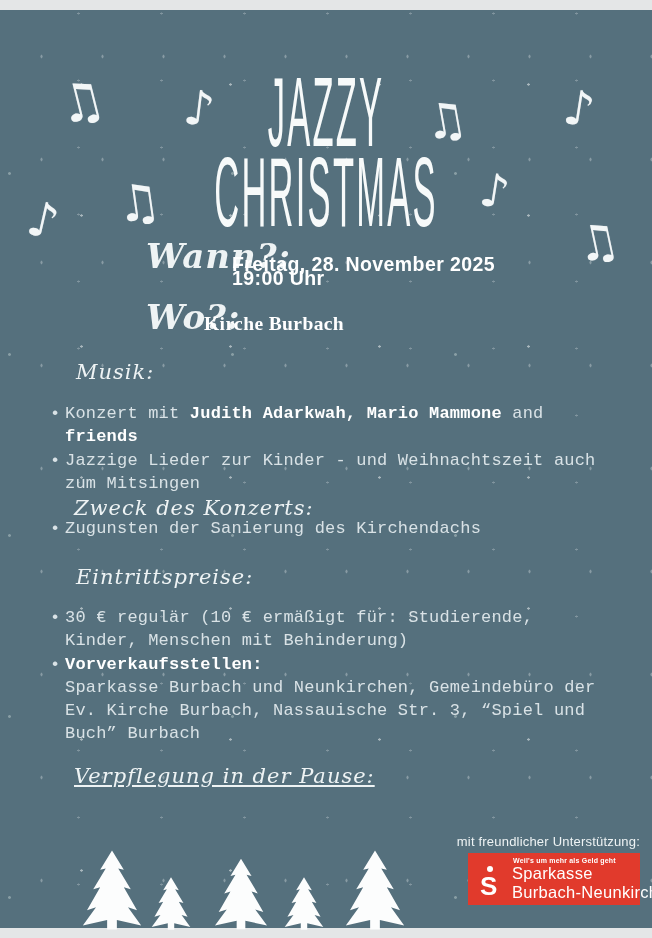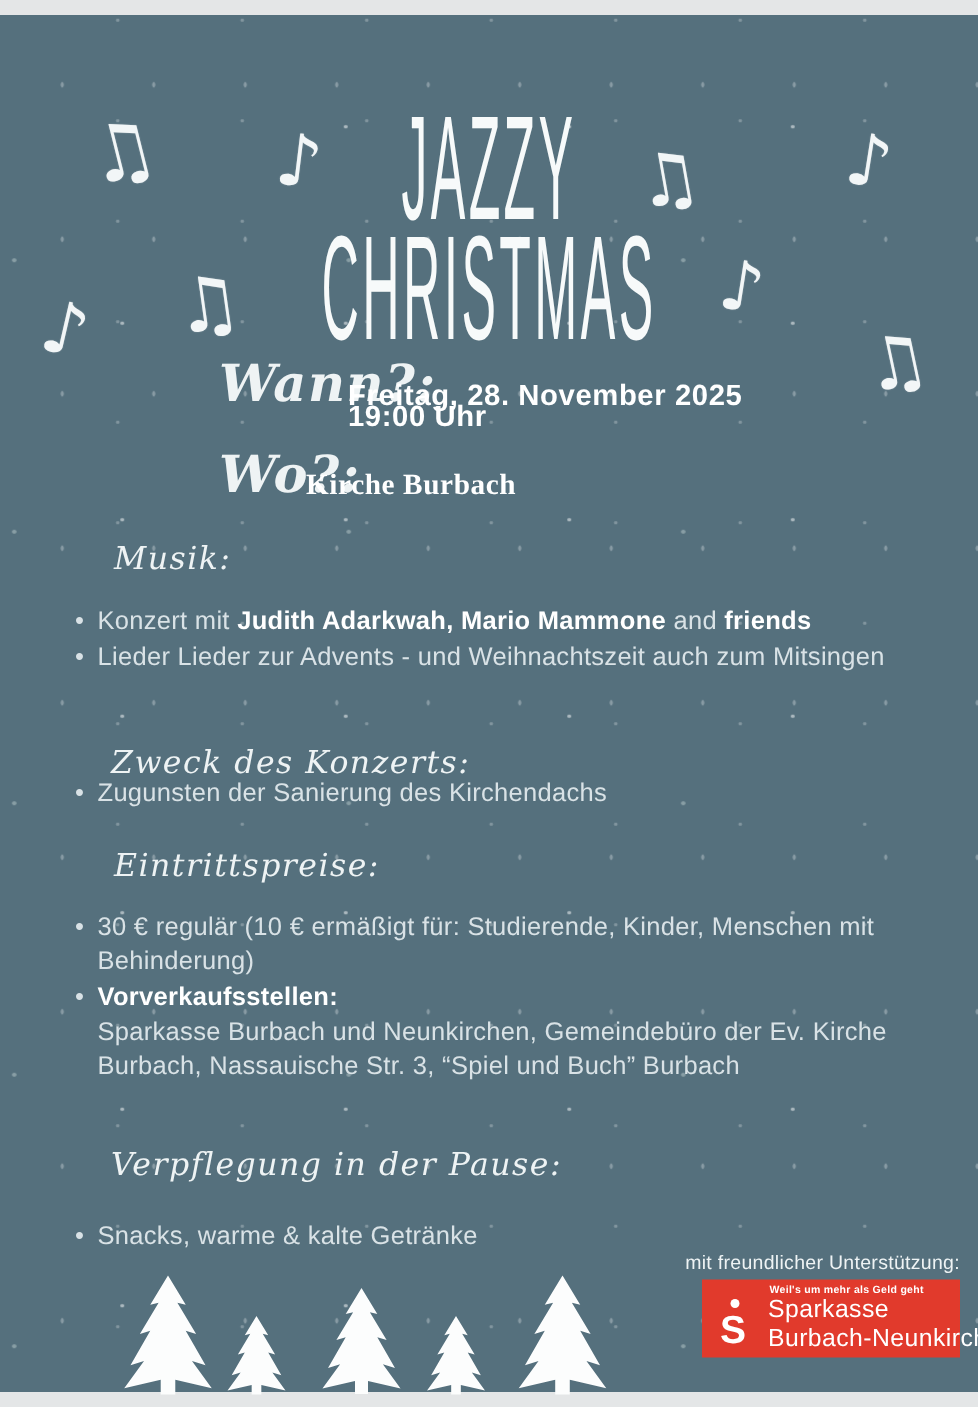--- a/index.html
+++ b/index.html
@@ -58,21 +58,21 @@
 
   
   .detail-bold{
     position:absolute;color:var(--text-bold);
     font-size:19.5px;font-weight:700;letter-spacing:.4px;white-space:nowrap;
   }
 
   
   .blist{
     position:absolute;left:48px;width:566px;margin:0;padding:0;list-style:none;
-    color:var(--text-light);font-size:17px;line-height:23px;letter-spacing:.2px;
+    color:var(--text-light);font-size:17px;line-height:23px;letter-spacing:.2px;font-family:Liberation Mono, monospace;
   }
   .blist li{position:relative;padding-left:17px;margin:0 0 1px 0;}
   .blist li::before{content:"\2022";position:absolute;left:2px;top:0;color:var(--text-light);}
   .blist .b{font-weight:700;color:var(--text-bold);}
 
   
   .sponsor-intro{
     position:absolute;top:834px;right:12px;
     color:#eef3f4;font-size:13px;letter-spacing:.2px;white-space:nowrap;text-align:center;
   }
@@ -124,41 +124,38 @@
 
   <div class="script big" style="left:146px;top:236px;">Wann?:</div>
   <div class="detail-bold" style="left:232px;top:253px;">Freitag, 28. November 2025</div>
   <div class="detail-bold" style="left:232px;top:267px;">19:00 Uhr</div>
   <div class="script big" style="left:146px;top:297px;">Wo?:</div>
   <div class="detail-bold" style="left:204px;top:313px;font-family:Liberation Serif, serif;">Kirche Burbach</div>
 
   <div class="script sec" style="left:76px;top:360px;">Musik:</div>
   <ul class="blist" style="top:402px;">
     <li><span>Konzert mit </span><span class="b">Judith Adarkwah, Mario Mammone</span><span> and </span><span class="b">friends</span></li>
-    <li>Lieder Lieder zur Advents - und Weihnachtszeit auch zum Mitsingen</li>
+    <li>Jazzige Lieder zur Kinder - und Weihnachtszeit auch zum Mitsingen</li>
   </ul>
 
   <div class="script sec" style="left:74px;top:496px;">Zweck des Konzerts:</div>
   <ul class="blist" style="top:517px;">
     <li>Zugunsten der Sanierung des Kirchendachs</li>
   </ul>
 
   <div class="script sec" style="left:76px;top:565px;">Eintrittspreise:</div>
   <ul class="blist" style="top:606px;">
     <li>30 € regulär (10 € ermäßigt für: Studierende, Kinder, Menschen mit Behinderung)</li>
     <li>
       <div class="b">Vorverkaufsstellen:</div>
       <div>Sparkasse Burbach und Neunkirchen, Gemeindebüro der Ev. Kirche Burbach, Nassauische Str. 3, “Spiel und Buch” Burbach</div>
     </li>
   </ul>
 
-  <div class="script sec" style="left:74px;top:764px;">Verpflegung in der Pause:</div>
-  <ul class="blist" style="top:812px;">
-    <li>Snacks, warme &amp; kalte Getränke</li>
-  </ul>
+  <div class="script sec" style="left:74px;top:764px;text-decoration:underline;">Verpflegung in der Pause:</div>
 
   <div class="sponsor-intro">mit freundlicher Unterstützung:</div>
   <div class="sparkasse-box">
     <div class="sk-tagline">Weil's um mehr als Geld geht</div>
     <div class="s-icon">
       <span class="s-dot"></span>
       <span class="s-char">S</span>
     </div>
     <div class="sk-names">
       <div>Sparkasse</div>

